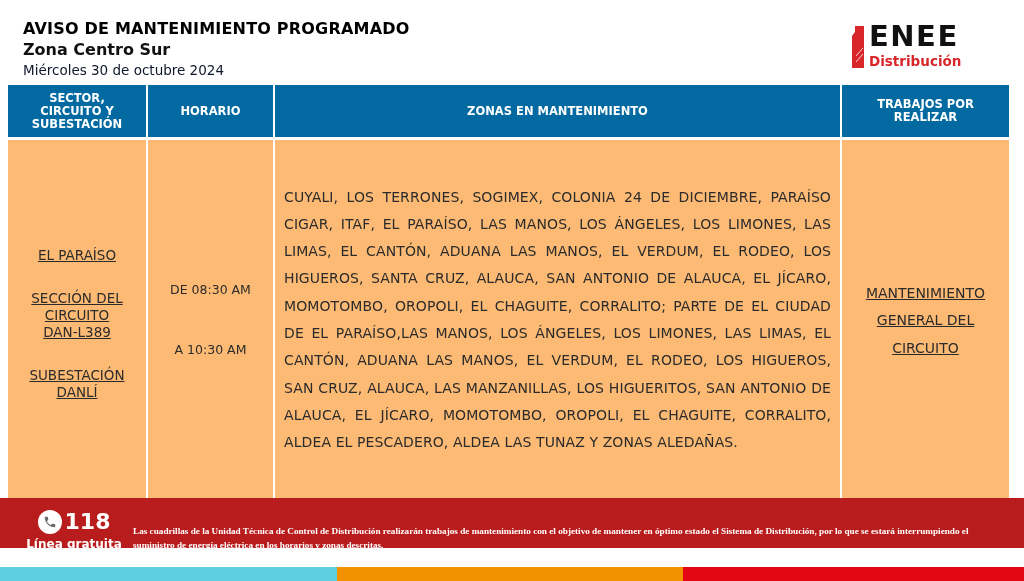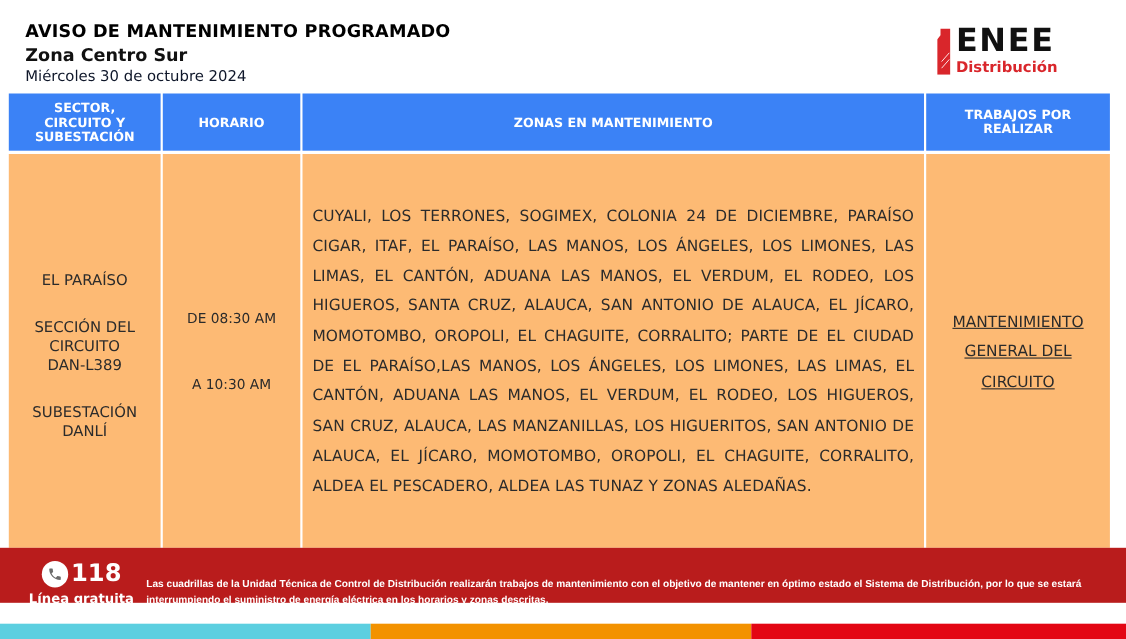--- a/index.html
+++ b/index.html
@@ -11,42 +11,42 @@
     .zone-title { font-family: "DejaVu Sans", sans-serif; font-size: 16px; font-weight: 700; color: #111111; line-height: 20px; margin-top: 0px; }
     .date-line { font-family: "DejaVu Sans", sans-serif; font-size: 13.5px; color: #0f172a; line-height: 20px; }
 
     .logo { position: absolute; left: 852px; top: 24px; width: 145px; height: 50px; }
     .logo-bar { position: absolute; left: 0; top: 2px; width: 12px; height: 42px; }
     .logo-enee { position: absolute; left: 17px; top: -4px; font-family: "DejaVu Sans", sans-serif; font-weight: 700; font-size: 29px; color: #111; letter-spacing: 1.5px; line-height: 32px; }
     .logo-dist { position: absolute; left: 17px; top: 29px; font-family: "DejaVu Sans", sans-serif; font-weight: 700; font-size: 13.5px; color: #d9262b; line-height: 16px; }
 
     .table { position: absolute; left: 8px; top: 85px; width: 1001px; }
     .thead { display: flex; height: 52px; }
-    .th { background: #3b82f6; color: #ffffff; font-family: "DejaVu Sans", sans-serif; font-weight: 700; font-size: 11.5px; line-height: 13px; display: flex; align-items: center; justify-content: center; text-align: center; }
+    .th { background: #0369a1; color: #ffffff; font-family: "DejaVu Sans", sans-serif; font-weight: 700; font-size: 11.5px; line-height: 13px; display: flex; align-items: center; justify-content: center; text-align: center; }
     .tbody { display: flex; height: 358px; margin-top: 3px; }
     .td { background: #fdba74; color: #2b2b2b; font-family: "DejaVu Sans", sans-serif; display: flex; align-items: center; justify-content: center; text-align: center; }
     .col1 { width: 138px; }
     .col2 { width: 125px; margin-left: 2px; }
     .col3 { width: 565px; margin-left: 2px; }
     .col4 { width: 167px; margin-left: 2px; text-align: center; }
 
     .sector-cell { flex-direction: column; font-size: 13.5px; line-height: 17px; padding-top: 10px; }
-    .sector-cell .grp { margin: 13px 0; }
+    .sector-cell .grp { margin: 13px 0; text-decoration: underline; }
     .time-cell { flex-direction: column; font-size: 12.5px; line-height: 25px; gap: 35px; }
     .zones-cell { justify-content: flex-start; align-items: center; padding: 0 9px 0 9px; }
     .zones-text { font-size: 14px; line-height: 27.3px; text-align: justify; text-align-last: left; color: #2b2b2b; letter-spacing: 0.1px; padding-top: 2px; }
     .works-cell { flex-direction: column; font-size: 14px; line-height: 27.5px; padding-top: 4px; text-decoration: underline; }
 
     .footer { position: absolute; left: 0; top: 498px; width: 1024px; height: 50px; background: #b91c1c; }
     .hotline { position: absolute; left: 24px; top: 10px; width: 100px; color: #fff; text-align: center; }
     .hotline-top { display: flex; align-items: center; justify-content: center; height: 28px; }
     .phone-circle { width: 24px; height: 24px; border-radius: 50%; background: #ffffff; display: flex; align-items: center; justify-content: center; margin-right: 3px; }
     .hotline-num { font-family: "DejaVu Sans", sans-serif; font-size: 22px; font-weight: 700; color: #fff; line-height: 28px; }
     .hotline-label { font-family: "DejaVu Sans", sans-serif; font-size: 12px; font-weight: 700; color: #fff; line-height: 14px; margin-top: 1px; }
-    .footer-text { position: absolute; left: 133px; top: 26px; width: 870px; font-family: Liberation Sans, sans-serif; font-size: 9.2px; font-weight: 700; color: #ffffff; line-height: 14px; }
+    .footer-text { position: absolute; left: 133px; top: 26px; width: 870px; font-family: Liberation Serif, serif; font-size: 9.2px; font-weight: 700; color: #ffffff; line-height: 14px; }
 
     .color-strip { position: absolute; left: 0; top: 567px; width: 1024px; height: 14px; display: flex; }
     .strip-seg { height: 100%; }
   </style>
 </head>
 <body>
 
 <div class="header-block">
   <div class="notice-title">AVISO DE MANTENIMIENTO PROGRAMADO</div>
   <div class="zone-title">Zona Centro Sur</div>

